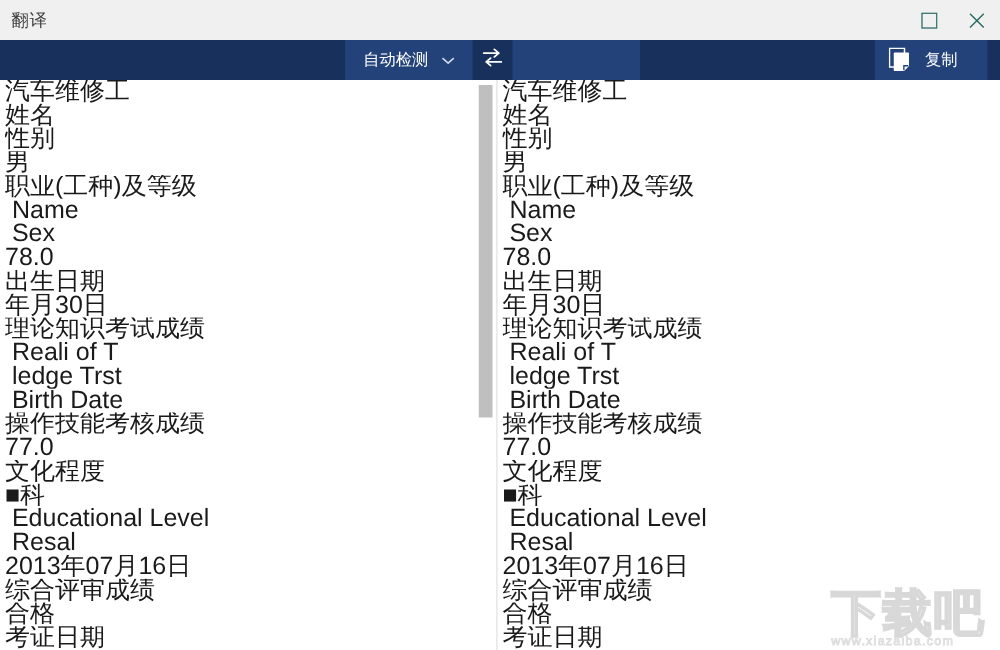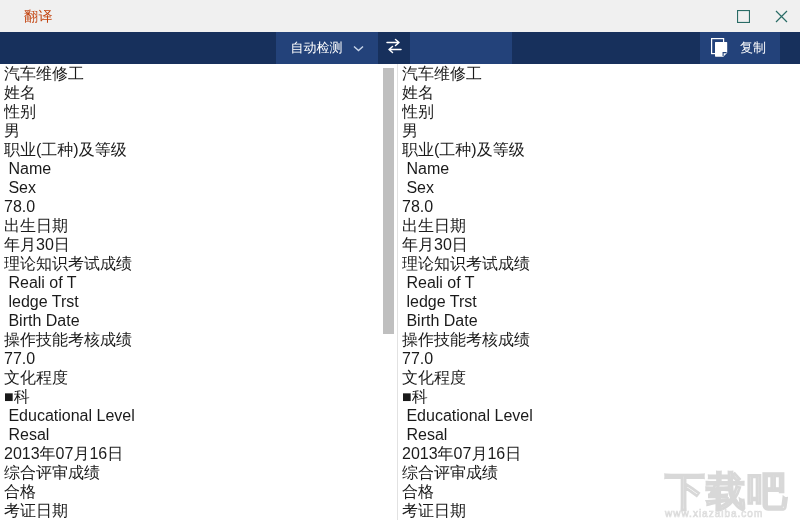--- a/index.html
+++ b/index.html
@@ -24,23 +24,23 @@
   .titlebar {
     position: absolute;
     top: 0; left: 0;
     width: 800px;
     height: 32px;
     background: #f0f0f0;
     display: flex;
     align-items: center;
   }
   .titlebar-title {
-    margin-left: 24px;
+    margin-left: 9px;
     font-size: 14px;
-    color: #c2410c;
+    color: #404040;
     letter-spacing: 0.5px;
     line-height: 32px;
     white-space: nowrap;
   }
   .titlebar-spacer { flex: 1 1 auto; }
   .win-btn {
     width: 38px;
     height: 32px;
     display: flex;
     align-items: center;
@@ -92,21 +92,21 @@
     color: #c9d6ea;
     line-height: 1;
   }
   .caret svg { display: block; }
 
   .copy-group {
     position: absolute;
     left: 700px;
     top: 0;
     height: 32px;
-    width: 80px;
+    width: 90px;
     background: #23427a;
     display: flex;
     align-items: center;
   }
   .copy-icon {
     width: 40px;
     height: 32px;
     display: flex;
     align-items: center;
     justify-content: center;
@@ -130,21 +130,21 @@
     top: 0;
     height: 456px;
     overflow: hidden;
     box-sizing: border-box;
   }
   .pane-left  { left: 0;   width: 383px; }
   .pane-right { left: 398px; width: 402px; }
 
   .textlines {
     padding: 0 0 0 4px;
-    font-size: 16px;
+    font-size: 20px;
     color: #1a1a1a;
     line-height: 19px;
   }
   .textline {
     height: 19px;
     white-space: pre;
     overflow: hidden;
   }
 
   

